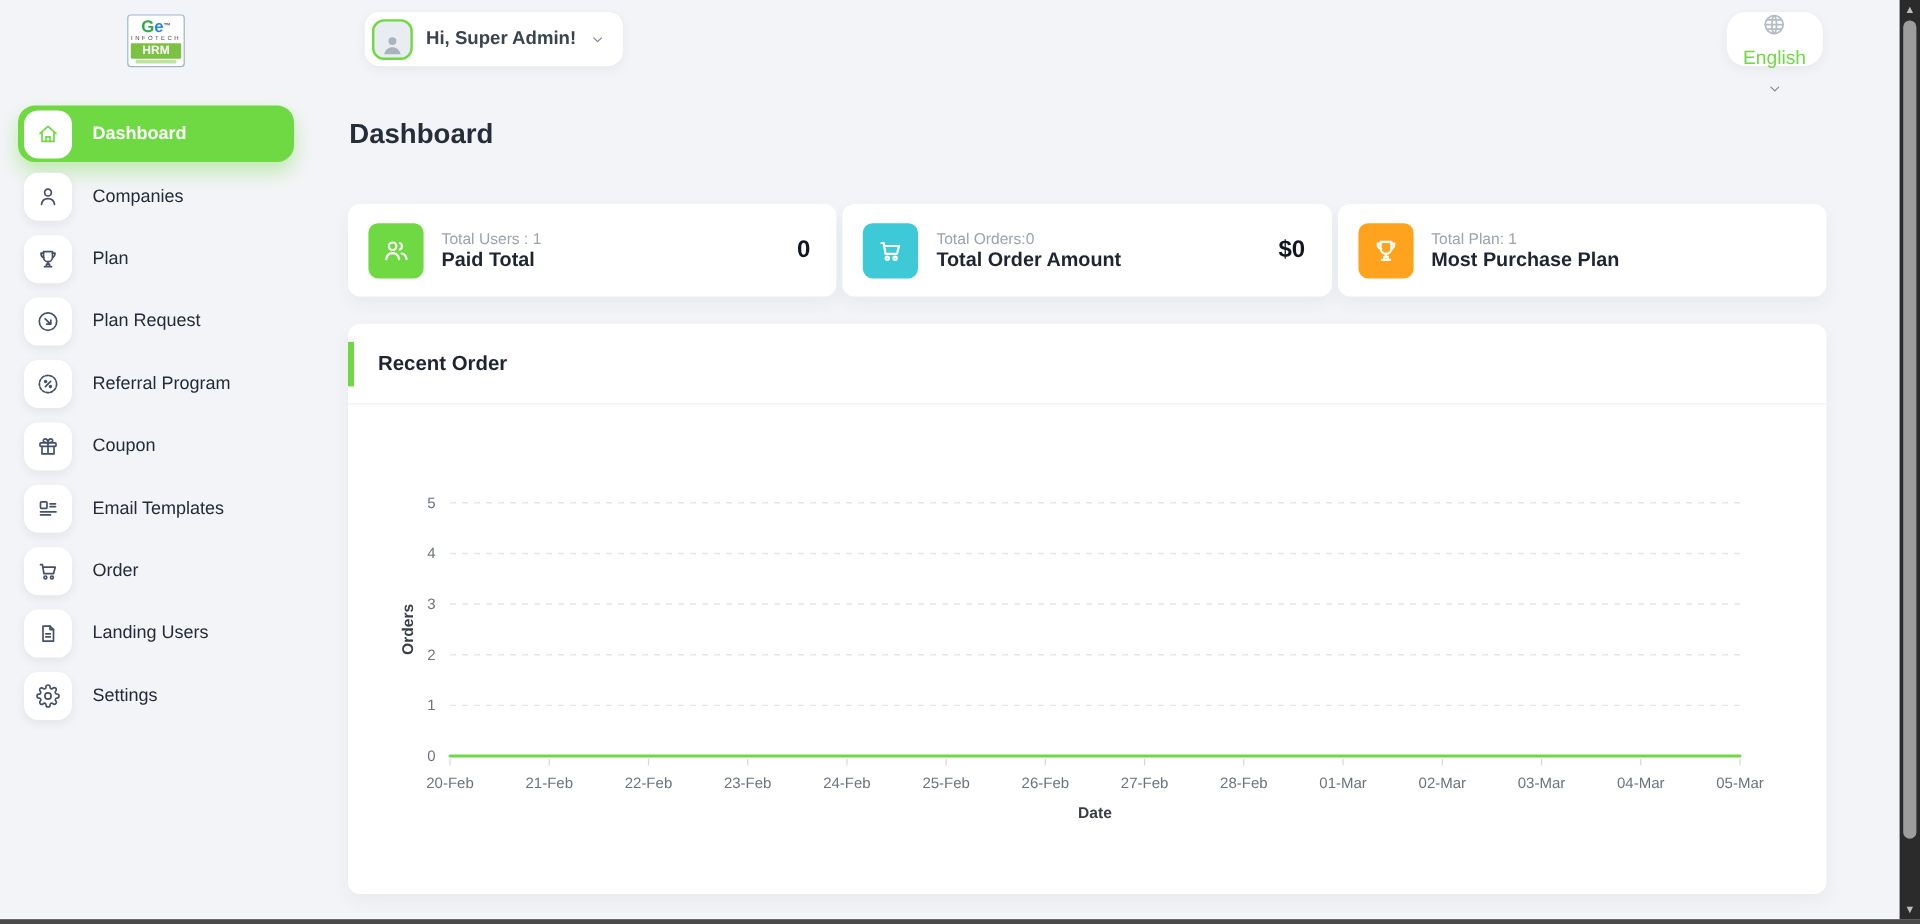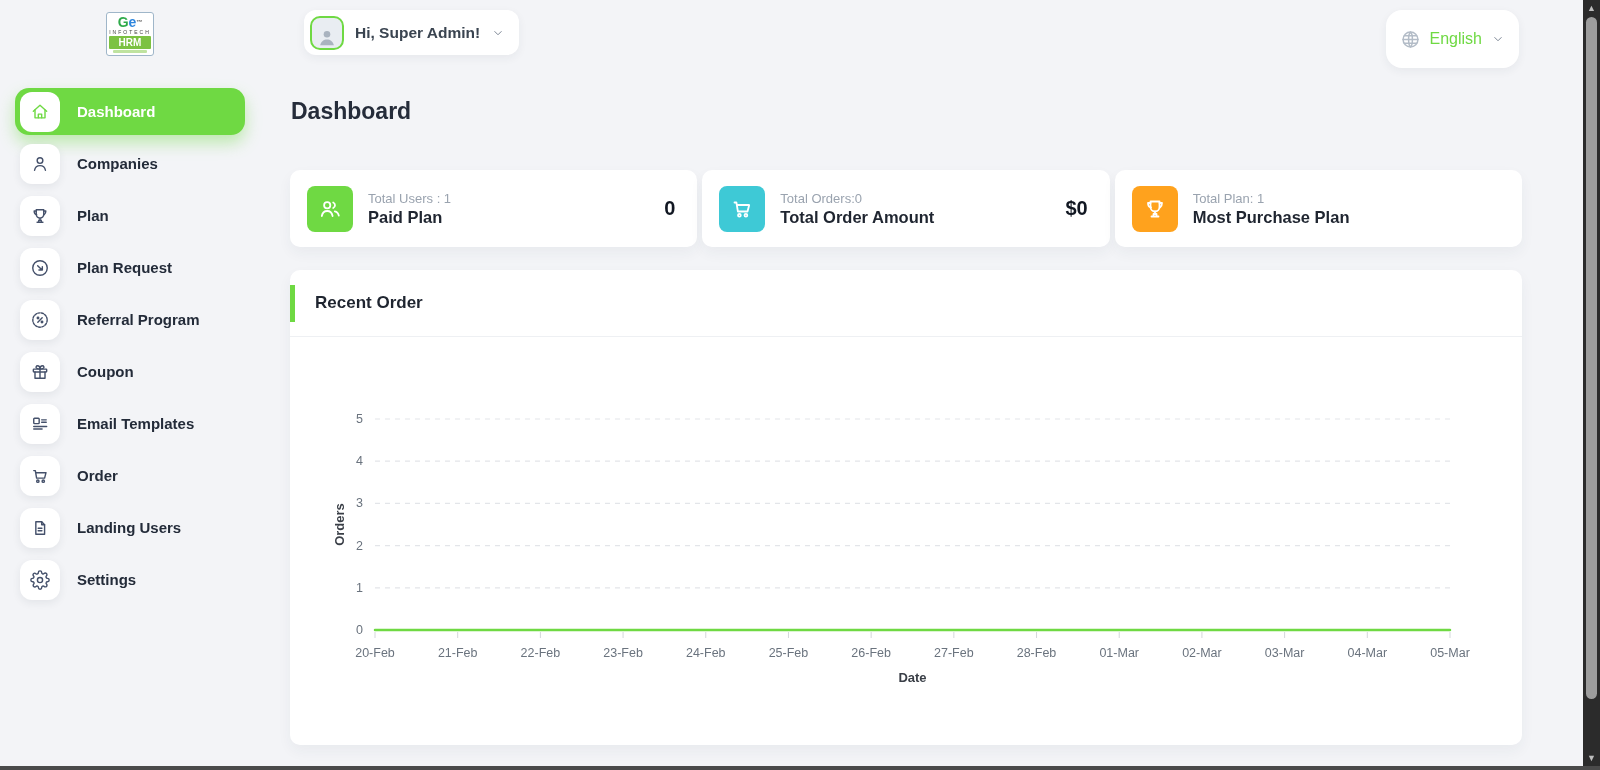--- a/index.html
+++ b/index.html
@@ -29,36 +29,36 @@
   .logo-mark .e { color:#2e86de; }
   .logo-mark .tm { font-size:6px; color:#555; vertical-align:top; }
   .logo-infotech { font-size:5px; letter-spacing:2px; color:#444; line-height:6px; }
   .logo-hrm { background:#7cc242; color:#fff; font-weight:bold; font-size:10px; line-height:13px; border-radius:1px; margin-top:1px; }
   .logo-tagline { height:3px; margin:1px 4px 0 4px; background:#bfe3a0; border-radius:1px; }
 
   .menu { margin-top:32px; }
   .menu-item { height:47px; margin:5px 15px; border-radius:14px; display:flex; align-items:center; padding-left:5px; gap:17px; cursor:pointer; }
   .icon-box { width:40px; height:40px; flex:0 0 40px; background:#ffffff; border-radius:12px; box-shadow:0 3px 8px rgba(40,50,70,.08); display:flex; align-items:center; justify-content:center; color:#44506a; }
   .icon-box svg { width:20px; height:20px; }
-  .menu-label { font-size:15px; color:#232b39; font-weight:700; }
+  .menu-label { font-size:15px; color:#232b39; font-weight:400; }
   .menu-item.active { background:#6fd943; box-shadow:0 8px 16px rgba(111,217,67,.4); }
   .menu-item.active .icon-box { color:#6fd943; box-shadow:none; }
   .menu-item.active .menu-label { color:#ffffff; font-weight:700; }
 
   
   .main { position:absolute; left:290px; top:0; width:1232px; height:766px; }
 
   .user-pill { position:absolute; left:14px; top:10px; height:45px; background:#fff; border-radius:12px; box-shadow:0 3px 10px rgba(40,50,70,.06); display:flex; align-items:center; padding:0 14px 0 6px; gap:11px; cursor:pointer; }
   .avatar { width:34px; height:34px; border-radius:10px; background:#e9edf2; border:2px solid #6fd943; display:flex; align-items:flex-end; justify-content:center; overflow:hidden; }
   .avatar svg { width:22px; height:22px; }
   .greeting { font-size:15.5px; font-weight:600; color:#3a4450; }
   .chev { color:#7b8694; }
   .chev svg { width:14px; height:14px; }
 
-  .lang-pill { position:absolute; right:3px; top:10px; height:58px; background:#fff; border-radius:16px; box-shadow:0 3px 10px rgba(40,50,70,.06); display:flex; align-items:center; padding:0 14px; gap:9px; cursor:pointer; }
+  .lang-pill { position:absolute; right:3px; top:10px; height:45px; background:#fff; border-radius:16px; box-shadow:0 3px 10px rgba(40,50,70,.06); display:flex; align-items:center; padding:0 14px; gap:9px; cursor:pointer;flex-direction:column; }
   .globe { color:#b3bcc7; } .globe svg { width:21px; height:21px; }
   .lang-label { font-size:16px; color:#6fd943; font-weight:500; }
 
   .page-title { position:absolute; left:1px; top:98px; font-size:23px; font-weight:600; color:#252c3a; }
 
   .cards-row { position:absolute; left:0; top:170px; width:100%; display:flex; gap:5px; }
   .stat-card { flex:1; height:77px; background:#fff; border-radius:10px; box-shadow:0 6px 14px rgba(40,50,70,.05); display:flex; align-items:center; padding:0 22px 0 17px; gap:15px; }
   .stat-icon { width:46px; height:46px; border-radius:8px; color:#fff; display:flex; align-items:center; justify-content:center; flex:0 0 46px; }
   .stat-icon svg { width:24px; height:24px; stroke-width:1.8; }
   .stat-sub { font-size:13px; color:#9aa3af; line-height:17px; }
@@ -220,21 +220,21 @@
       <div class="stat-card">
         <span class="stat-icon" style="background: rgb(111, 217, 67);">
           <svg class="ic" viewBox="0 0 24 24">
             <circle cx="9.2" cy="8.2" r="3.1"></circle>
             <path d="M3.8 19c.6-3.2 2.9-5 5.4-5s4.8 1.8 5.4 5"></path>
             <path d="M15.2 5.5a3 3 0 010 5.5M16.8 14.3c2.2.4 3.6 2 4 4.4"></path>
           </svg>
         </span>
         <div>
           <div class="stat-sub">Total Users : 1</div>
-          <div class="stat-title">Paid Plan</div>
+          <div class="stat-title">Paid Total</div>
         </div>
         <span class="stat-value">0</span>
       </div>
       <div class="stat-card">
         <span class="stat-icon" style="background: rgb(62, 201, 214);">
           <svg class="ic" viewBox="0 0 24 24">
             <path d="M4.5 5.5h1.9l1.5 9h9.6l1.7-6.5H7.2"></path>
             <circle cx="9.4" cy="18.2" r="1.4"></circle>
             <circle cx="15.9" cy="18.2" r="1.4"></circle>
           </svg>

